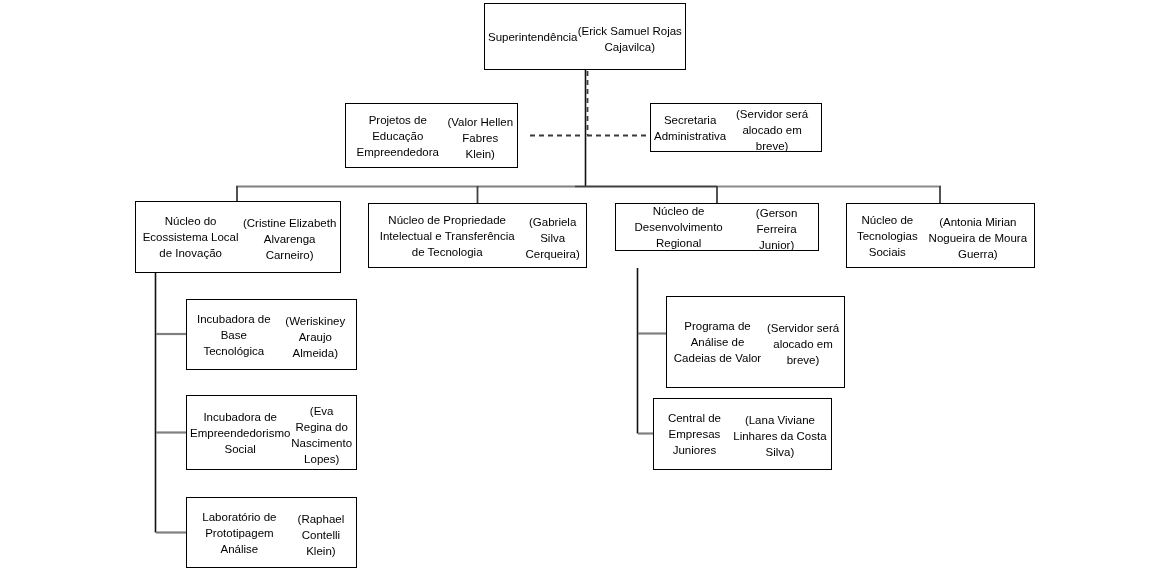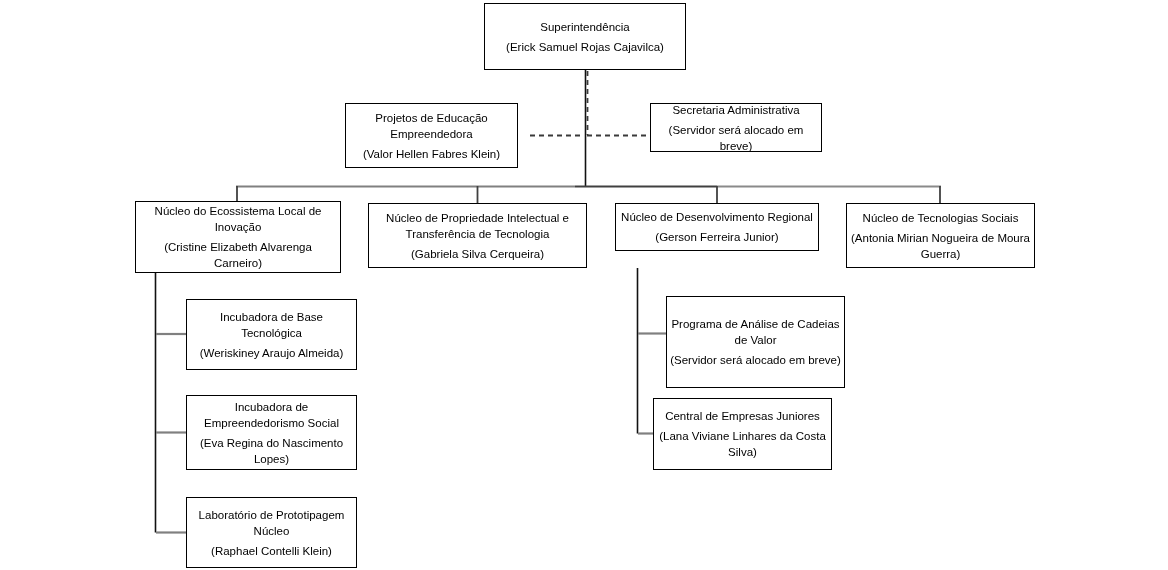--- a/index.html
+++ b/index.html
@@ -26,21 +26,20 @@
   .conn-gray{stroke:var(--c-conn-gray);stroke-width:2.2;}
   .conn-gray2{stroke:#8a8a8a;stroke-width:2.2;}
   .conn-darkseg{stroke:#404040;stroke-width:2.2;}
   .conn-dash{stroke:var(--c-conn-dash);stroke-width:1.8;stroke-dasharray:5 4;}
   .node{
     position:absolute;
     box-sizing:border-box;
     background:var(--c-bg);
     border:1.5px solid var(--c-border);
     display:flex;
-    flex-direction:column;
     justify-content:center;
     align-items:center;
     text-align:center;
     font-size:11.5px;
     line-height:16px;
     padding:3px 3px;
   }
   .node .person{margin-top:4px;}
 </style>
 </head>
@@ -126,21 +125,21 @@
     <div class="title">Incubadora de Base Tecnológica</div>
     <div class="person">(Weriskiney Araujo Almeida)</div>
   </div>
 
   <div class="node" style="left:186px;top:395px;width:171px;height:75px">
     <div class="title">Incubadora de Empreendedorismo Social</div>
     <div class="person">(Eva Regina do Nascimento Lopes)</div>
   </div>
 
   <div class="node" style="left:186px;top:497px;width:171px;height:71px">
-    <div class="title">Laboratório de Prototipagem Núcleo</div>
+    <div class="title">Laboratório de Prototipagem Análise</div>
     <div class="person">(Raphael Contelli Klein)</div>
   </div>
 
   <div class="node" style="left:666px;top:296px;width:179px;height:92px">
     <div class="title">Programa de Análise de Cadeias de Valor</div>
     <div class="person">(Servidor será alocado em breve)</div>
   </div>
 
   <div class="node" style="left:653px;top:398px;width:179px;height:72px">
     <div class="title">Central de Empresas Juniores</div>

